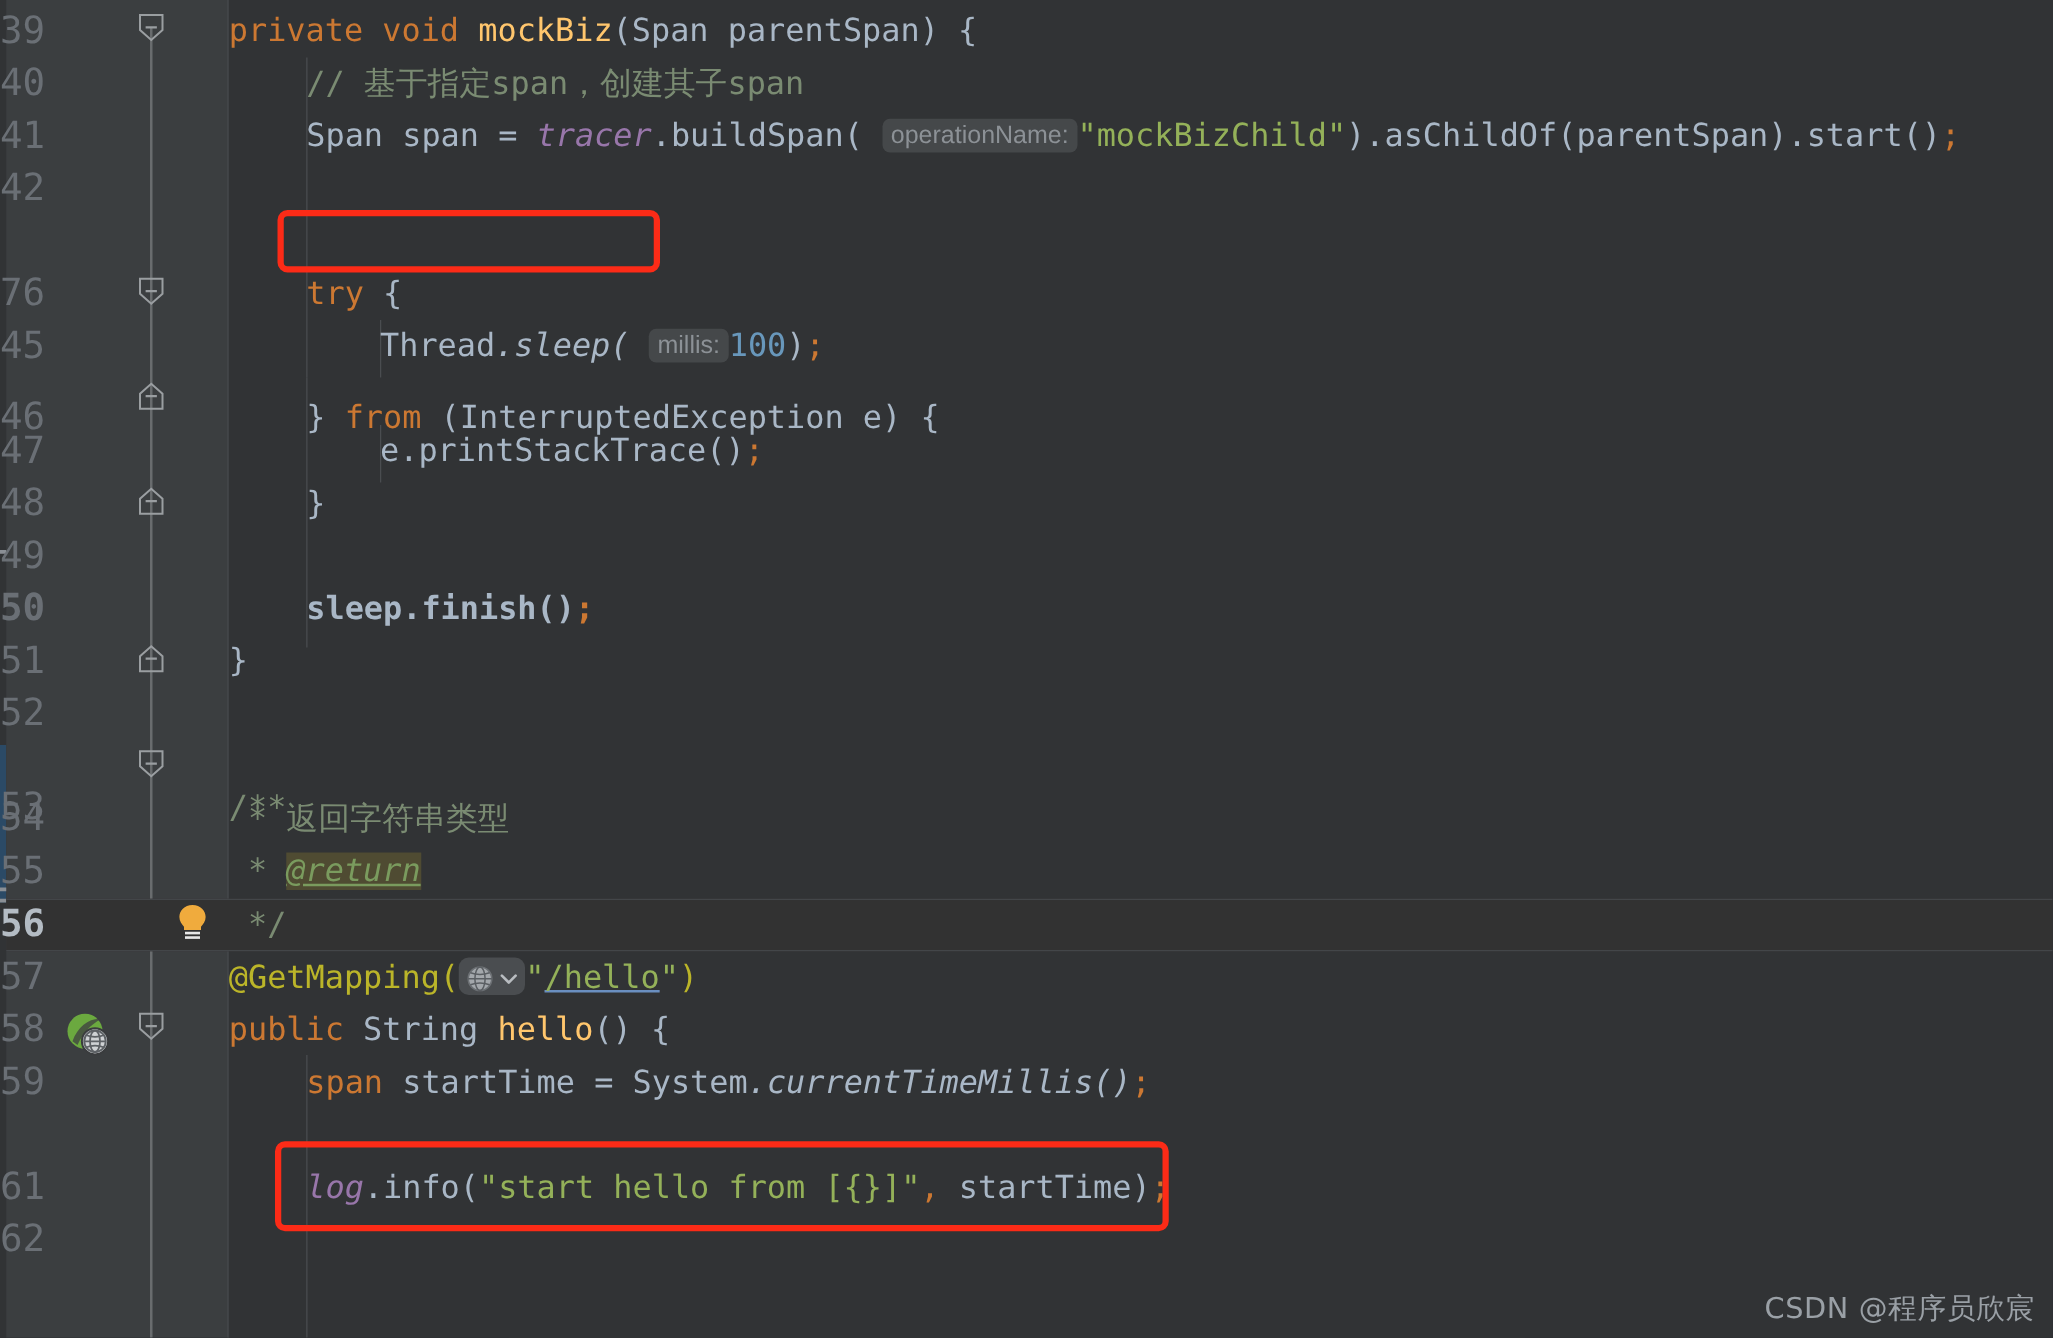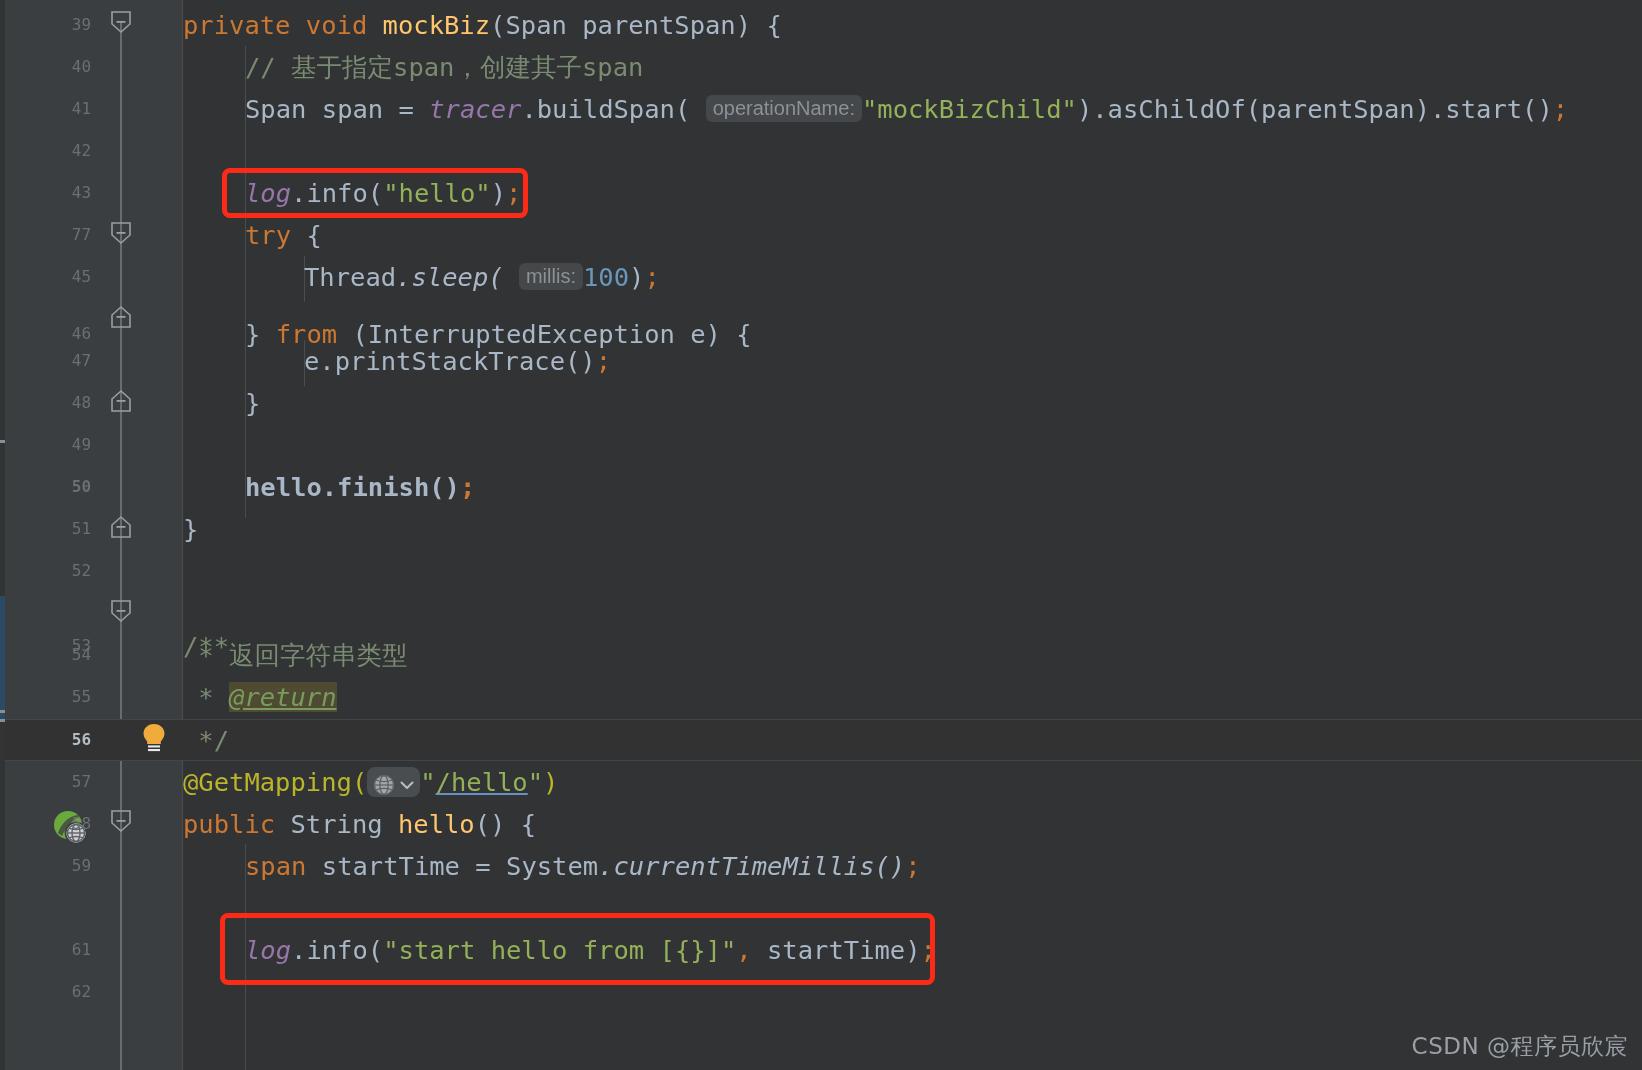--- a/index.html
+++ b/index.html
@@ -64,23 +64,23 @@
     background: #323232;
     border-top: 1px solid #3c3f41;
     border-bottom: 1px solid #3c3f41;
     padding-left: 46px;
   }
   .row.current .lineno { color: #a9b7c6; font-weight: bold; }
 
   .lineno {
     position: absolute;
     left: 0; width: 163px;
-    text-align: center;
+    text-align: left;
     color: #6a6f75;
-    font-size: 16px;
+    font-size: 30px;
     font-family: "DejaVu Sans Mono", "Liberation Mono", monospace;
   }
 
   .code {
     position: absolute;
     left: 183px;
     white-space: pre;
     font-size: 25.5px;
     color: #a9b7c6;
     font-family: "DejaVu Sans Mono", "Liberation Mono", monospace;
@@ -285,27 +285,23 @@
 
   <div class="row" style="top:88px;">
     <span class="lineno">41</span>
     <span class="code" style="left:245px;"><span class="typ">Span</span><span class="punc"> span </span><span class="punc">= </span><span class="fld">tracer</span><span class="punc">.buildSpan(</span> <span class="hint">operationName:</span><span class="str">"mockBizChild"</span><span class="punc">).asChildOf(parentSpan).start()</span><span class="semi">;</span></span>
   </div>
 
   <div class="row" style="top:130px;">
     <span class="lineno">42</span>
   </div>
 
-  <div class="row" style="top:172px;">
-    <span class="lineno">43</span>
-    <span class="code" style="left:245px;"><span class="fld">log</span><span class="punc">.info(</span><span class="str">"hello"</span><span class="punc">)</span><span class="semi">;</span></span>
-  </div>
 
   <div class="row" style="top:214px;">
-    <span class="lineno">77</span>
+    <span class="lineno">76</span>
     <span class="code" style="left:245px;"><span class="kw">try</span><span class="punc"> {</span></span>
   </div>
 
   <div class="row" style="top:256px;">
     <span class="lineno">45</span>
     <span class="code" style="left:304px;"><span class="typ">Thread</span><span class="stat">.sleep(</span> <span class="hint">millis:</span><span class="num">100</span><span class="punc">)</span><span class="semi">;</span></span>
   </div>
 
   <div class="row" style="top:313px;">
     <span class="lineno">46</span>
@@ -321,21 +317,21 @@
     <span class="lineno">48</span>
     <span class="code" style="left:245px;"><span class="punc">}</span></span>
   </div>
 
   <div class="row" style="top:424px;">
     <span class="lineno">49</span>
   </div>
 
   <div class="row" style="top:466px;font-weight:bold;">
     <span class="lineno">50</span>
-    <span class="code" style="left:245px;"><span class="punc">hello.finish()</span><span class="semi">;</span></span>
+    <span class="code" style="left:245px;"><span class="punc">sleep.finish()</span><span class="semi">;</span></span>
   </div>
 
   <div class="row" style="top:508px;">
     <span class="lineno">51</span>
     <span class="code" style="left:183px;"><span class="punc">}</span></span>
   </div>
 
   <div class="row" style="top:550px;">
     <span class="lineno">52</span>
   </div>

